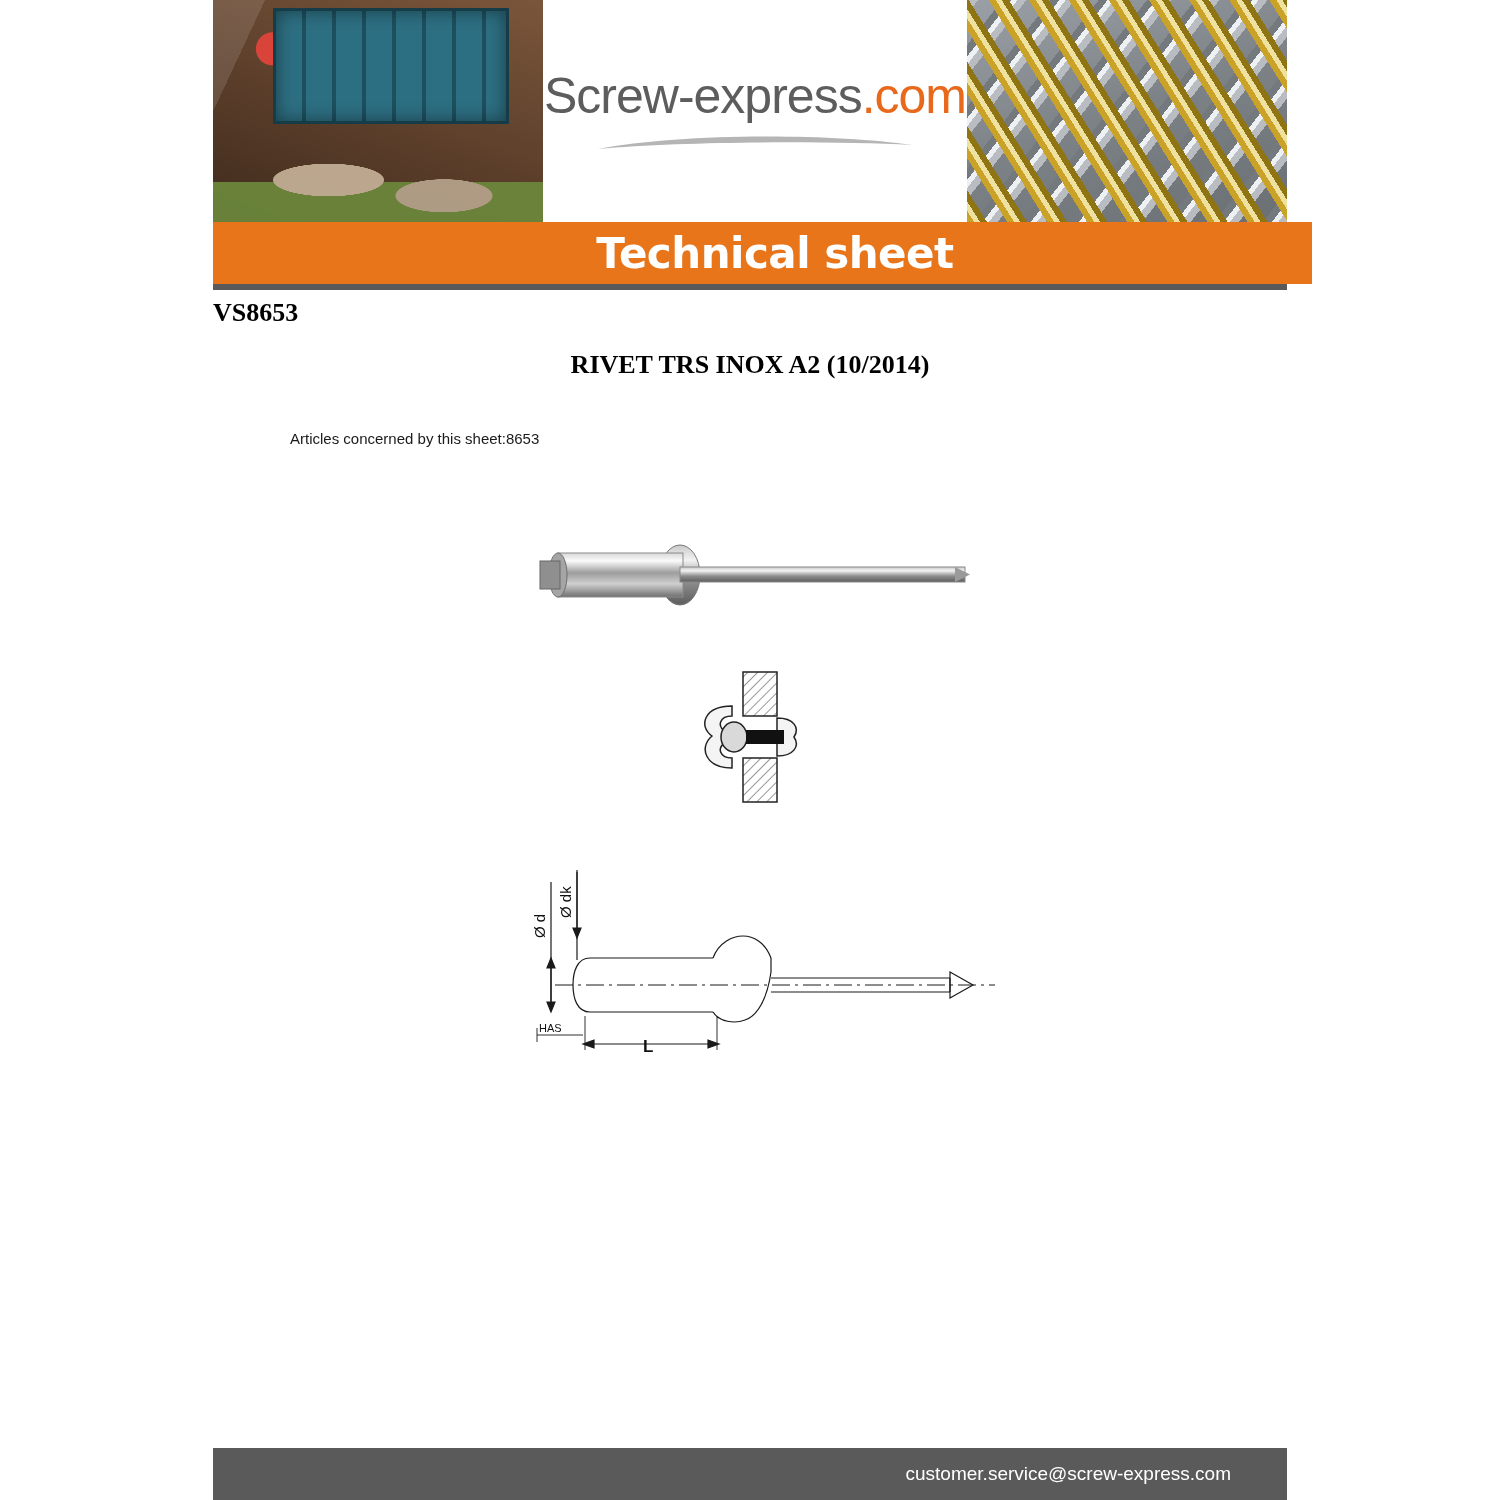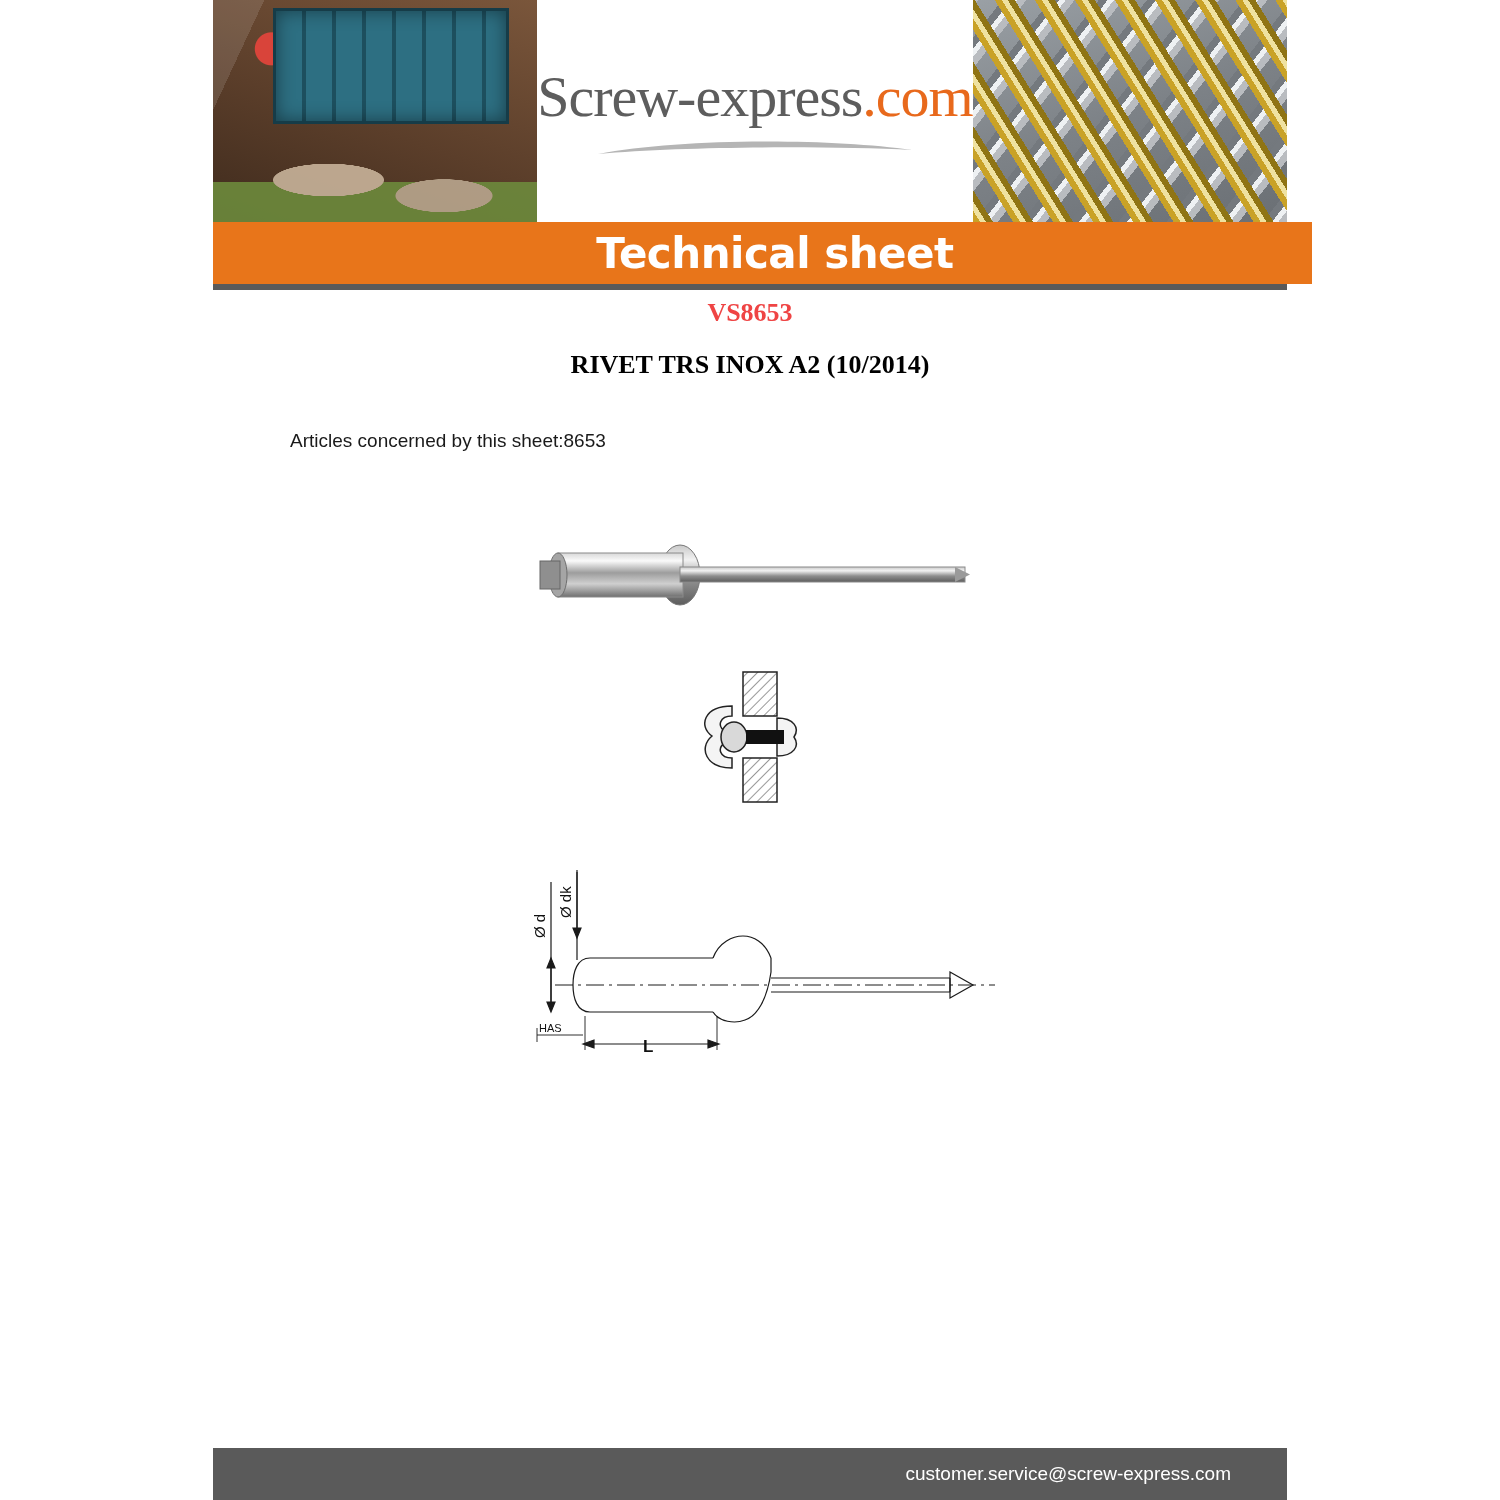--- a/index.html
+++ b/index.html
@@ -49,22 +49,22 @@
   .header-center {
     flex: 1;
     height: 222px;
     background: #ffffff;
     display: flex;
     flex-direction: column;
     align-items: center;
     justify-content: center;
   }
   .logo {
-    font-family: Liberation Serif, serif;
-    font-size: 58px;
+    font-family: Liberation Sans, sans-serif;
+    font-size: 50px;
     letter-spacing: -1px;
     color: #5d5d5d;
     white-space: nowrap;
   }
   .logo .logo-accent {
     color: #e8691c;
   }
   .logo-swoosh {
     width: 330px;
     height: 24px;
@@ -142,42 +142,42 @@
     height: 6px;
     background: #5a5a5a;
   }
 
   
   .ref {
     position: absolute;
     left: 213px;
     top: 298px;
     width: 1074px;
-    text-align: center;
+    text-align: left;
     font-family: "Liberation Serif", serif;
     font-weight: bold;
     font-size: 26px;
-    color: #ef4444;
+    color: #000000;
   }
   .doc-title {
     position: absolute;
     left: 213px;
     top: 350px;
     width: 1074px;
     text-align: center;
     font-family: "Liberation Serif", serif;
     font-weight: bold;
     font-size: 26px;
     color: #000000;
   }
   .articles {
     position: absolute;
     left: 290px;
     top: 430px;
-    font-size: 19px;
+    font-size: 15px;
     color: #1a1a1a;
   }
 
   
   .rivet-photo {
     position: absolute;
     left: 530px;
     top: 535px;
     width: 440px;
     height: 80px;

